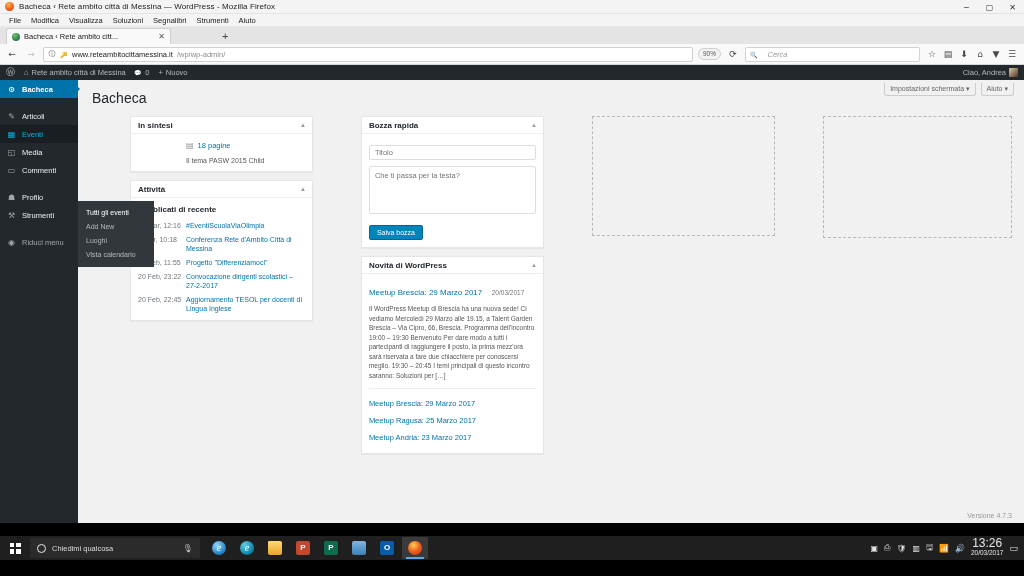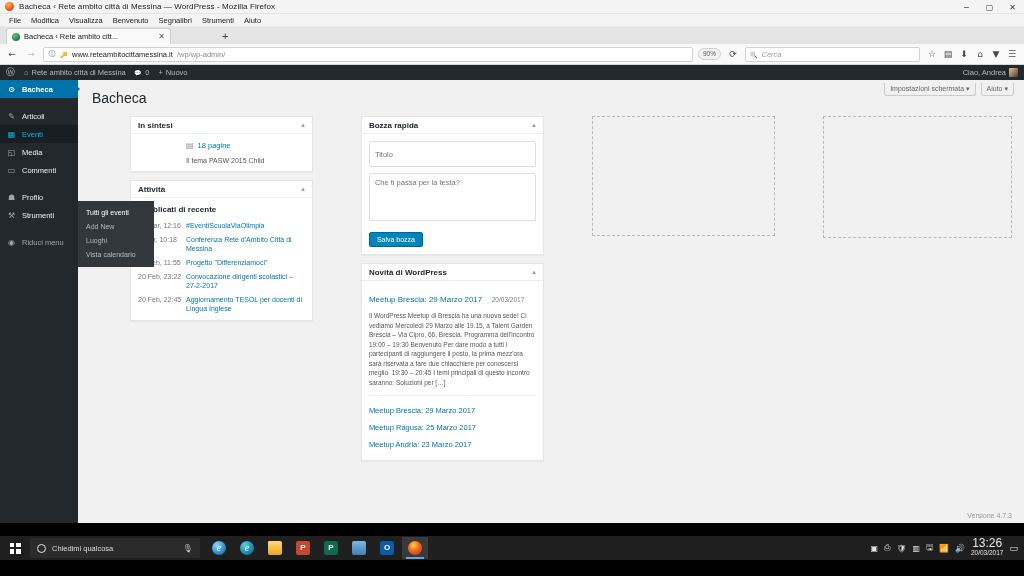--- a/index.html
+++ b/index.html
@@ -73,21 +73,21 @@
     font-size: 7.5px;
   }
   .urlbar .host { color: #1a1a1a; }
   .urlbar .path { color: #8b8b8b; }
   .zoomchip {
     font-size: 6.5px; color: #555; border: 1px solid #d0d0d0; border-radius: 7px;
     padding: 0 4px; line-height: 10px; background: #f2f2f2;
   }
   .searchbar {
     width: 175px; height: 15px; background: #fff; border: 1px solid #d2d2d2;
-    border-radius: 2px; display: flex; align-items: center; gap: 4px; padding: 0 4px;
+    border-radius: 2px; display: flex; align-items: center; gap: 10px; padding: 0 4px;
     font-size: 7.5px; color: #9a9a9a; font-style: italic;
   }
   .toolicons { display: flex; align-items: center; gap: 2px; }
 
   
   .wp-adminbar {
     height: 15px; background: #23282d; display: flex; align-items: center;
     padding: 0 6px; gap: 9px; color: #b4b9be; font-size: 7.5px;
   }
   .wp-adminbar .ab-item { display: flex; align-items: center; gap: 3px; cursor: pointer; }
@@ -170,21 +170,21 @@
     height: 120px; border: 1px dashed #b4b9be; background: #f1f1f1;
   }
   .placeholder.tall { height: 122px; }
 
   .recent-list { display: flex; flex-direction: column; gap: 5px; }
   .recent-item { display: flex; font-size: 7px; line-height: 9px; }
   .recent-date { width: 48px; flex: 0 0 48px; color: #72777c; }
   .recent-link { color: #0073aa; flex: 1; }
 
   .qd-input {
-    width: 100%; height: 26px; border: 1px solid #ddd; border-radius: 2px;
+    width: 100%; height: 15px; border: 1px solid #ddd; border-radius: 2px;
     font-size: 7.5px; color: #72777c; padding: 0 5px; line-height: 15px;
     font-family: "Liberation Sans", sans-serif; background: #fff;
   }
   .qd-textarea {
     width: 100%; height: 48px; border: 1px solid #ddd; border-radius: 2px;
     font-size: 7.5px; color: #72777c; padding: 4px 5px; margin-top: 6px;
     font-family: "Liberation Sans", sans-serif; resize: none; background: #fff;
   }
   .qd-btn {
     margin-top: 7px; background: #0085ba; border: 1px solid #006799;
@@ -273,21 +273,21 @@
       <span class="win-btn">─</span>
       <span class="win-btn">▢</span>
       <span class="win-btn close">✕</span>
     </div>
   </div>
 
   <div class="menubar">
     <span>File</span>
     <span>Modifica</span>
     <span>Visualizza</span>
-    <span>Benvenuto</span>
+    <span>Soluzioni</span>
     <span>Segnalibri</span>
     <span>Strumenti</span>
     <span>Aiuto</span>
   </div>
 
   <div class="tabstrip">
     <div class="tab">
       <span class="tab-fav"></span>
       <span class="tab-label">Bacheca ‹ Rete ambito citt...</span>
       <span class="tab-close">✕</span>

